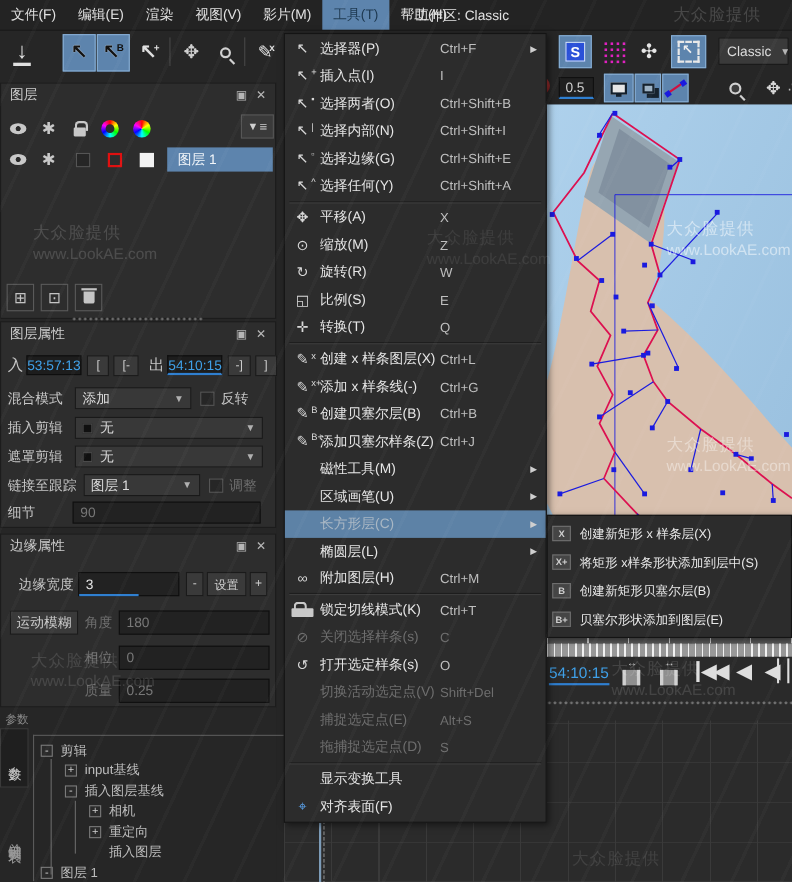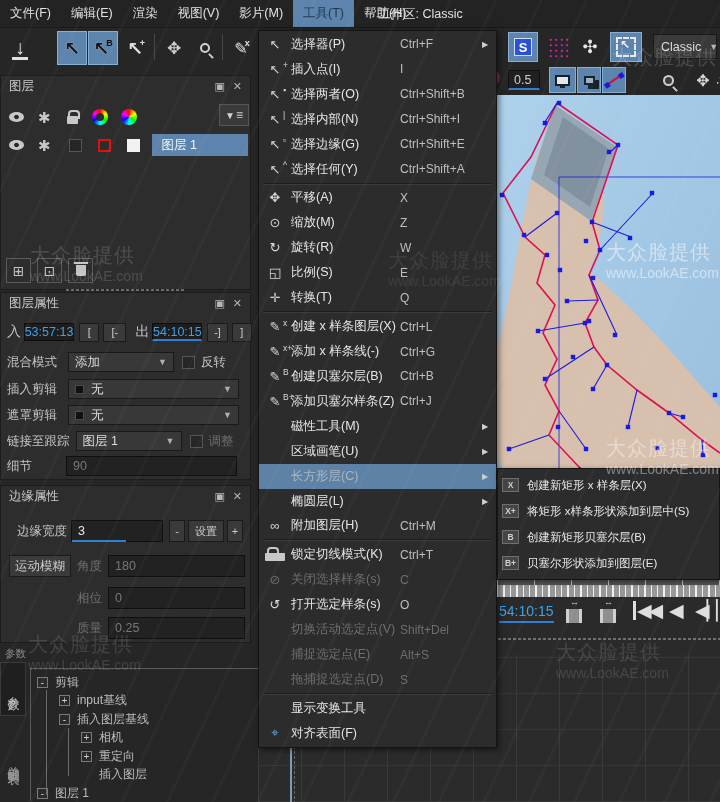--- a/index.html
+++ b/index.html
@@ -145,21 +145,21 @@
   
   .gridarea{position:absolute;left:258px;top:655px;width:462px;height:147px;background:#2b2b2b;
     background-image:repeating-linear-gradient(90deg,#3a3a3a 0 1px,transparent 1px 43px),
                      repeating-linear-gradient(0deg,#363636 0 1px,transparent 1px 36px);}
   .playhead{position:absolute;left:32px;top:0;width:2px;height:147px;background:#7d9cb8;}
   .playhead-dots{position:absolute;left:35px;top:0;width:3px;height:147px;
     background-image:radial-gradient(#666 40%,transparent 45%);background-size:3px 5px;}
 
   
   .wm{position:absolute;color:#fff;pointer-events:none;z-index:90;line-height:1.25;}
-  .wm .l1{font-size:20px;letter-spacing:1px;margin-top:40px;}
+  .wm .l1{font-size:15px;letter-spacing:1px;}
   .wm .l2{font-size:14px;}
   .sheen{position:absolute;left:0;top:0;width:720px;height:802px;pointer-events:none;z-index:95;
     background:repeating-linear-gradient(115deg,transparent 0 38px,rgba(255,255,255,.022) 38px 41px);}
   .divider-col{position:absolute;left:251px;top:75px;width:7px;height:727px;background:#262626;}
 </style>
 </head>
 <body>
 
 <div class="screen">
 

